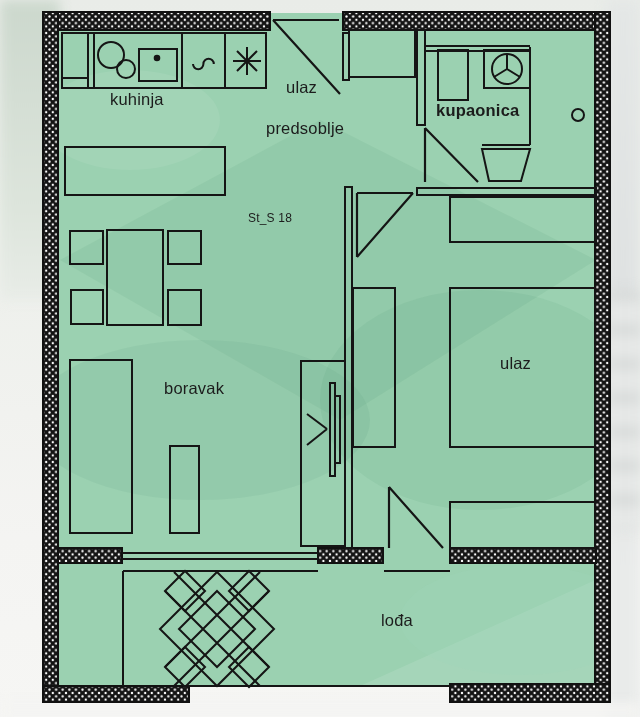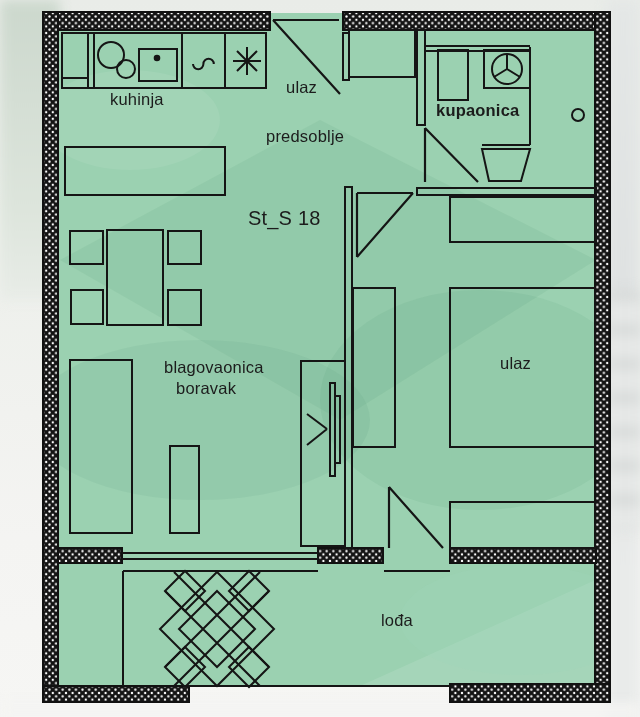--- a/index.html
+++ b/index.html
@@ -22,21 +22,21 @@
   svg{position:absolute;left:0;top:0;}
 
   .room-label{
     position:absolute;
     color:#1c1c1c;
     font-size:16.5px;
     line-height:19px;
     white-space:nowrap;
     letter-spacing:0.2px;
   }
-  .label-unit{font-size:20px;}
+  .label-unit{font-size:12px;}
 </style>
 </head>
 <body>
 
 <div class="stage">
 
   <div class="bg-blob blob-topleft"></div>
   <div class="bg-blob blob-right"></div>
   <div class="bg-blob blob-right-building"></div>
   <div class="bg-blob blob-bottom"></div>
@@ -156,21 +156,20 @@
       <polygon points="185,571 205,591 185,611 165,591"></polygon>
       <polygon points="249,571 269,591 249,611 229,591"></polygon>
       <polygon points="185,647 205,667 185,687 165,667"></polygon>
       <polygon points="249,647 269,667 249,687 229,667"></polygon>
       <path d="M165,591 L260,686 M269,591 L174,686 M165,667 L260,572 M269,667 L174,572"></path>
     </g>
   </svg>
 
   <div class="room-label" style="left:110px;top:90px;">kuhinja</div>
   <div class="room-label" style="left:286px;top:78px;">ulaz</div>
-  <div class="room-label" style="left:266px;top:127px;">predsoblje</div>
+  <div class="room-label" style="left:266px;top:119px;">predsoblje</div>
   <div class="room-label label-unit" style="left:248px;top:209px;">St_S 18</div>
   <div class="room-label" style="left:436px;top:101px;font-weight:bold;">kupaonica</div>
-  <div class="room-label" style="left:164px;top:358px;">blagovaonica</div>
-  <div class="room-label" style="left:176px;top:379px;">boravak</div>
+  <div class="room-label" style="left:164px;top:379px;">boravak</div>
   <div class="room-label" style="left:500px;top:354px;">ulaz</div>
   <div class="room-label" style="left:381px;top:611px;">lođa</div>
 
 </div>
 
 </body></html>

